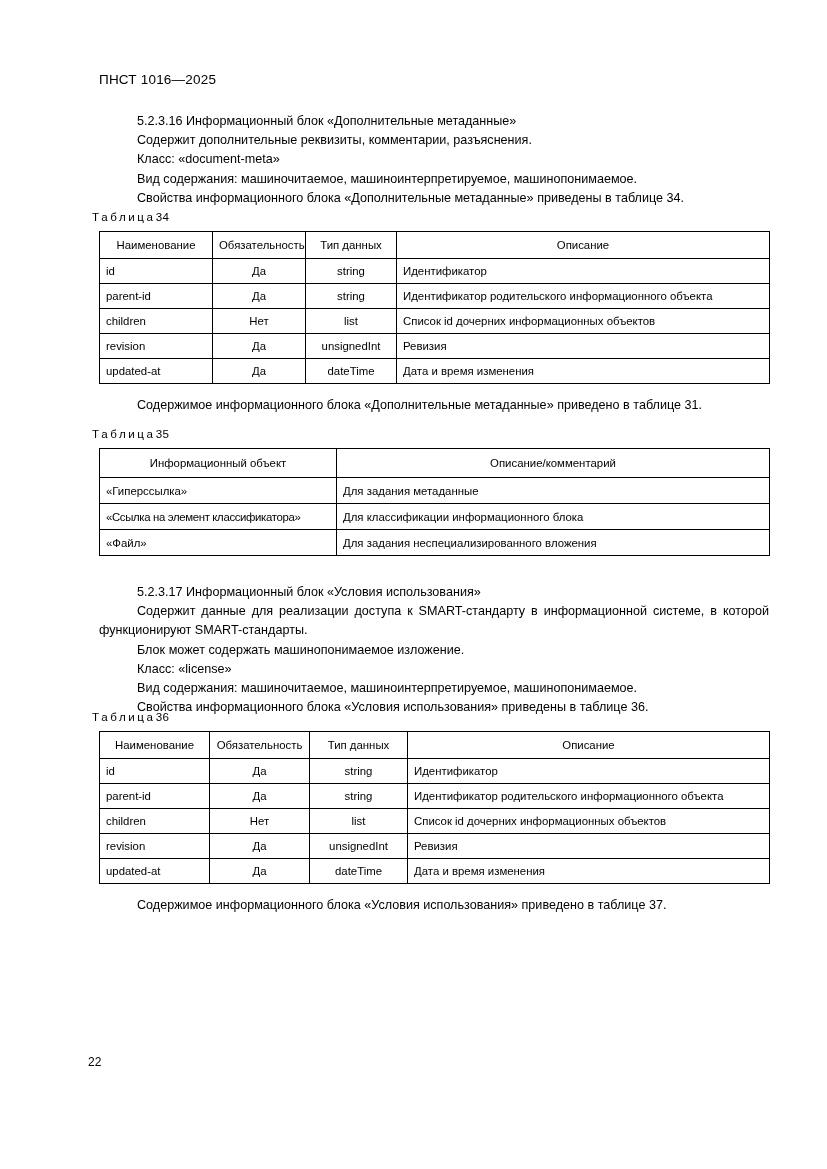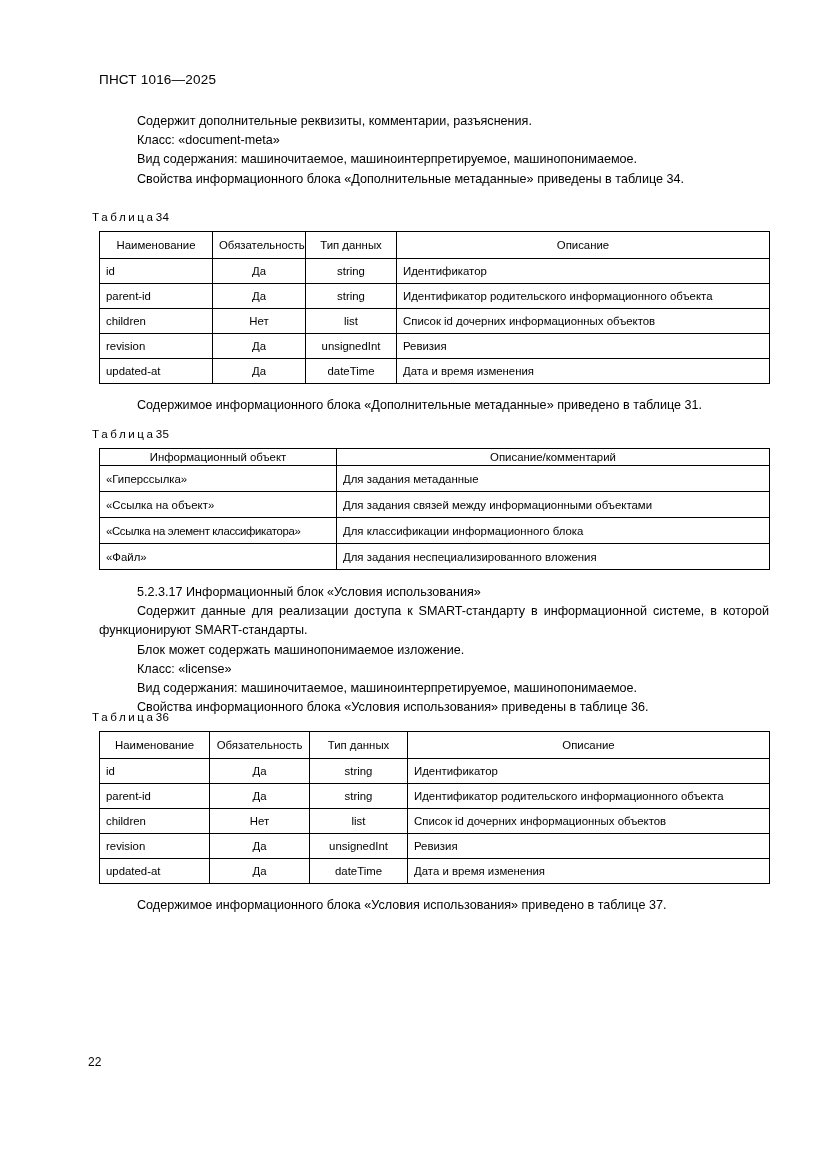--- a/index.html
+++ b/index.html
@@ -89,21 +89,21 @@
   td.c, th.c { text-align: center; }
   td.l, th.l { text-align: left; }
   td.squeeze {
     letter-spacing: -0.35px;
   }
 
   
   #table-34 { left: 99px; top: 231px; width: 670px; }
   
   #table-35 { left: 99px; top: 448px; width: 670px; }
-  #table-35 thead th { height: 17px; }
+  #table-35 thead th { height: 29px; }
   #table-35 tbody td { height: 26px; }
   
   #table-36 { left: 99px; top: 731px; width: 670px; }
   #table-36 tbody td { height: 25px; }
 
   
   .folio {
     position: absolute;
     left: 88px;
     top: 1055px;
@@ -112,20 +112,21 @@
   }
 </style>
 </head>
 <body>
 
 <div class="page">
 
   <div class="runhead">ПНСТ 1016—2025</div>
 
   <div class="body-block" style="top:112px;">
+    <p class="indent">5.2.3.16 Информационный блок «Дополнительные метаданные»</p>
     <p class="indent">Содержит дополнительные реквизиты, комментарии, разъяснения.</p>
     <p class="indent">Класс: «document-meta»</p>
     <p class="indent">Вид содержания: машиночитаемое, машиноинтерпретируемое, машинопонимаемое.</p>
     <p class="indent">Свойства информационного блока «Дополнительные метаданные» приведены в таблице 34.</p>
   </div>
 
   <div class="tbl-caption" style="top:210px;">
     <span>Таблица</span><span class="num">34</span>
   </div>
 
@@ -196,24 +197,20 @@
         <th class="c">Информационный объект</th>
         <th class="c">Описание/комментарий</th>
       </tr>
     </thead>
     <tbody>
       <tr>
         <td class="l">«Гиперссылка»</td>
         <td class="l">Для задания метаданные</td>
       </tr>
       <tr>
-        <td class="l">«Ссылка на объект»</td>
-        <td class="l">Для задания связей между информационными объектами</td>
-      </tr>
-      <tr>
         <td class="l squeeze">«Ссылка на элемент классификатора»</td>
         <td class="l">Для классификации информационного блока</td>
       </tr>
       <tr>
         <td class="l">«Файл»</td>
         <td class="l">Для задания неспециализированного вложения</td>
       </tr>
     </tbody>
   </table>
 

